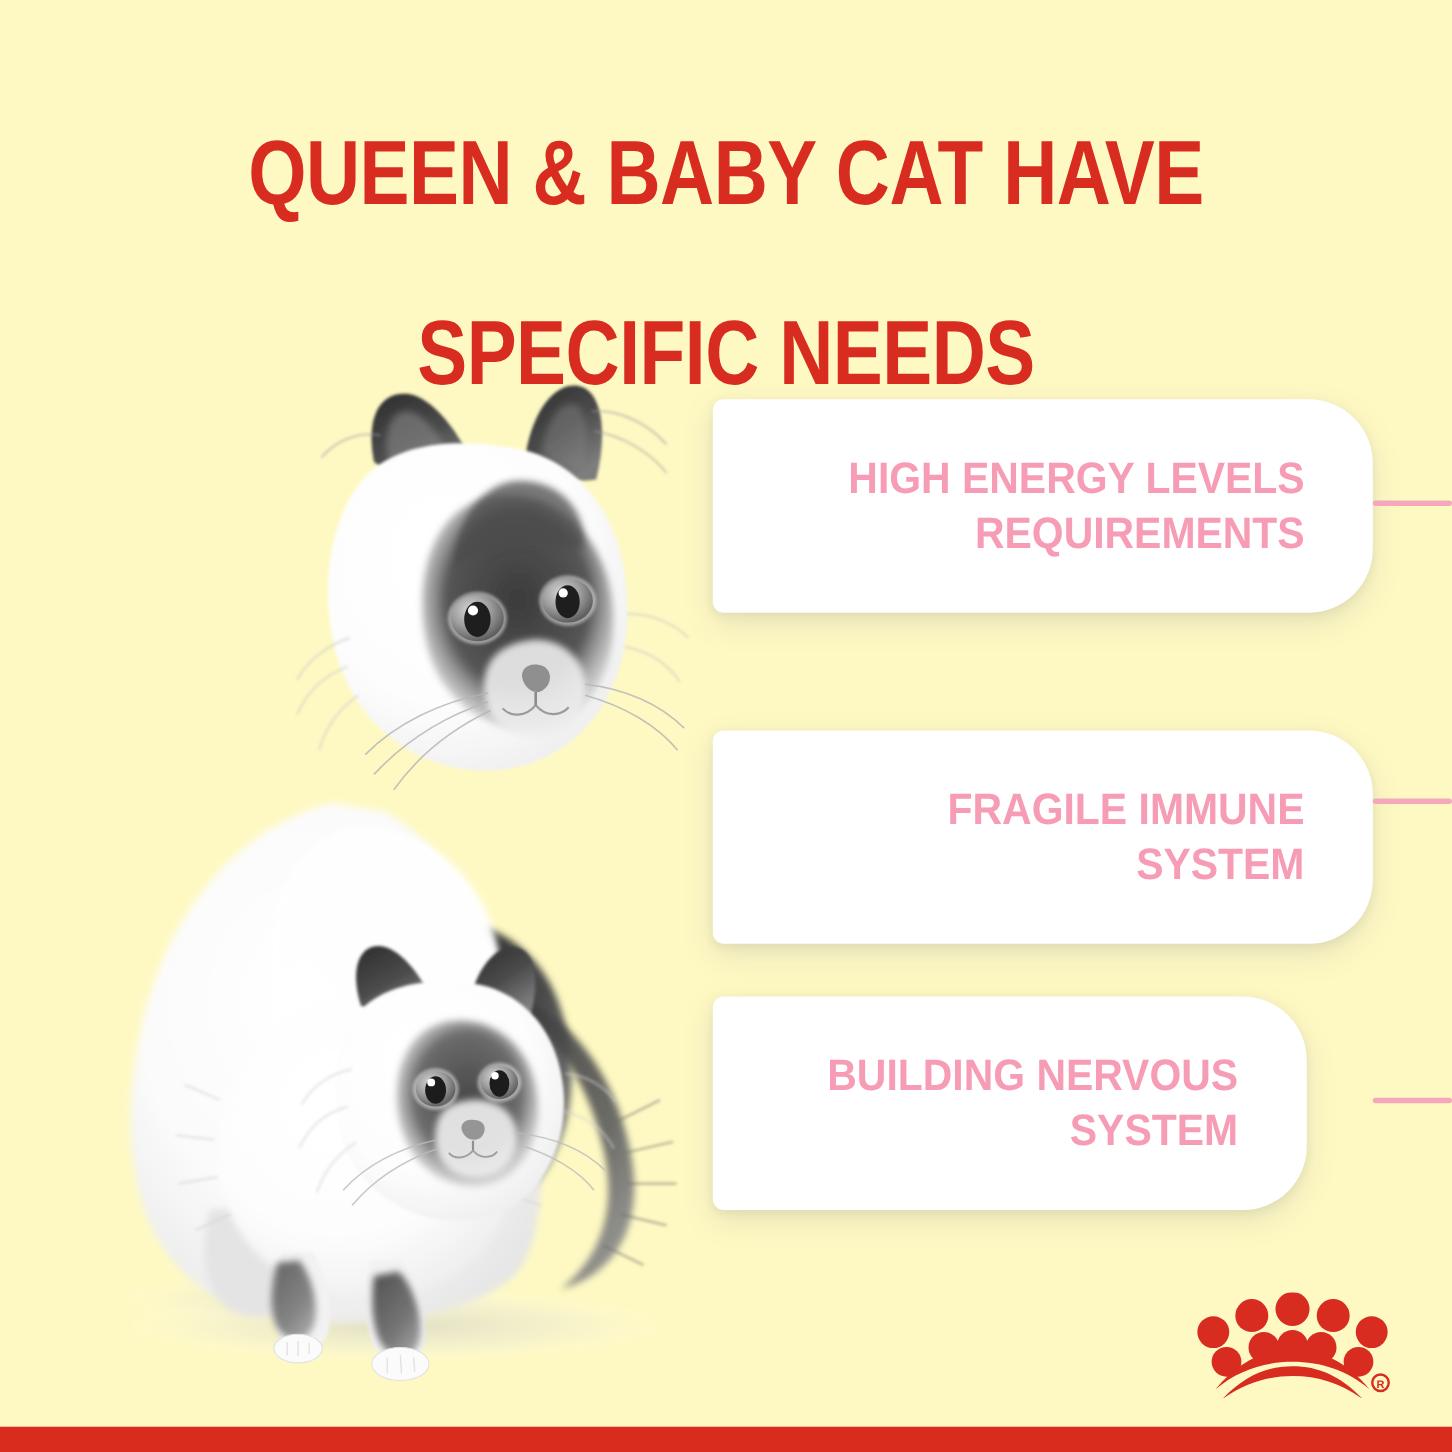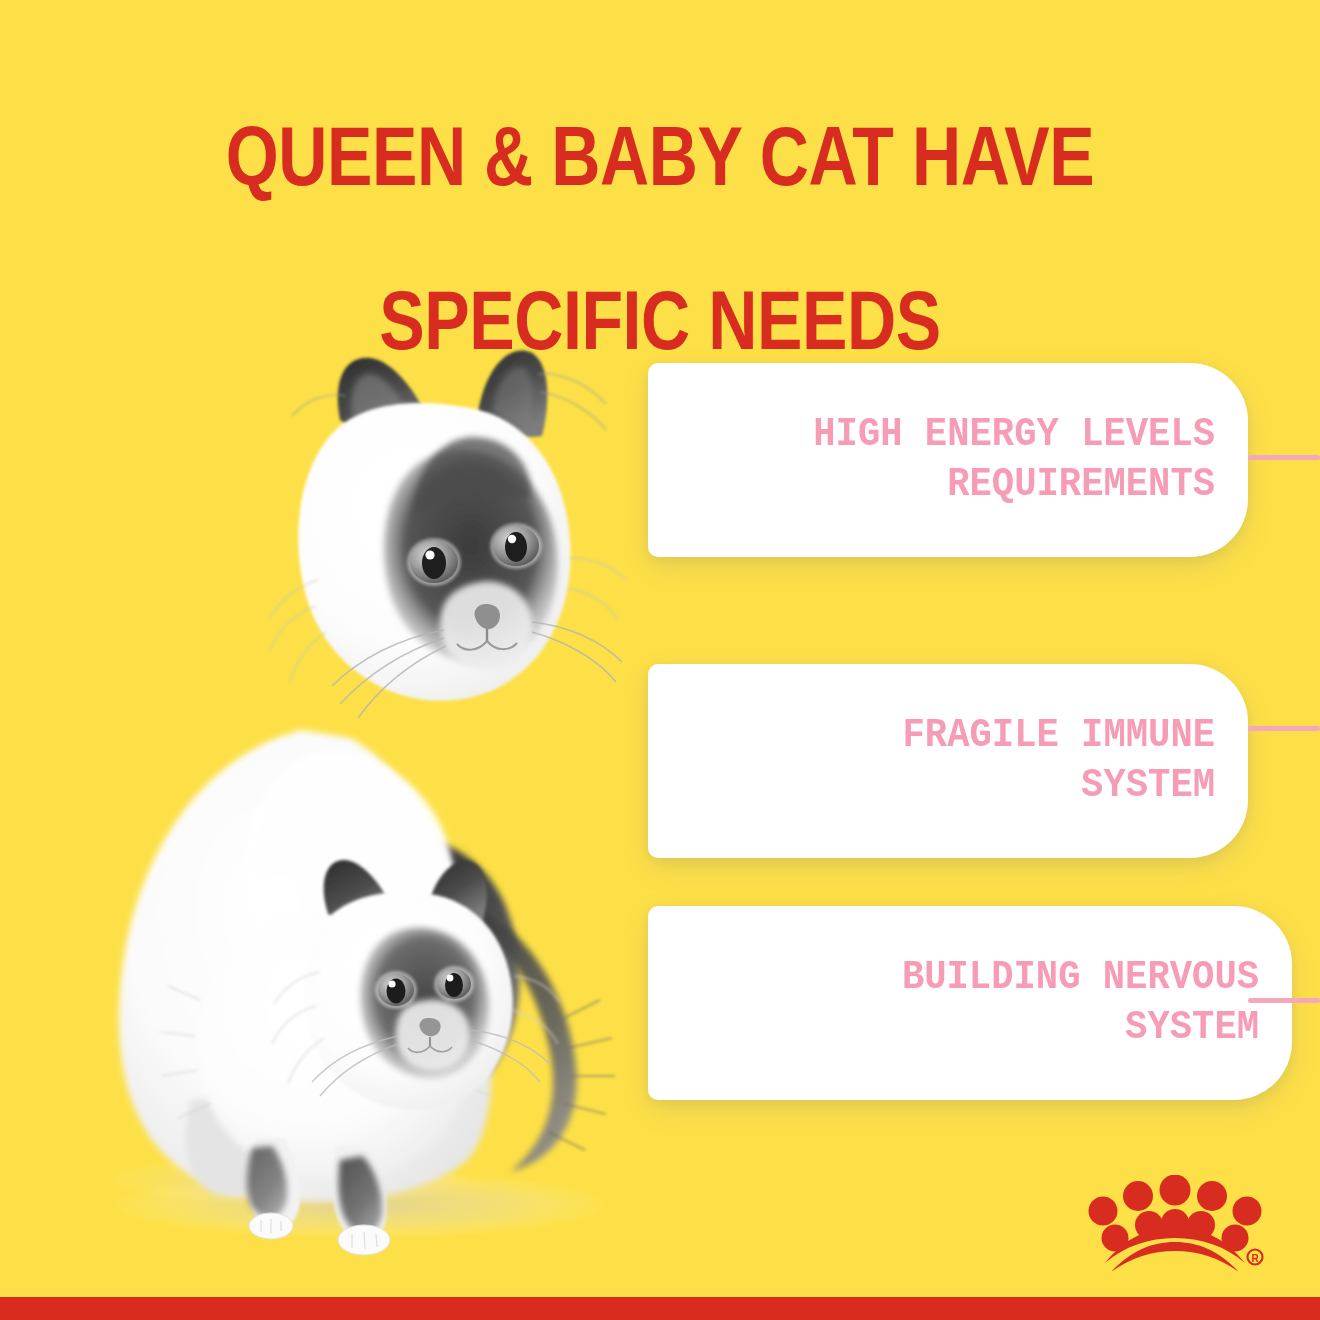--- a/index.html
+++ b/index.html
@@ -5,21 +5,21 @@
 <style>
   html, body {
     margin: 0;
     padding: 0;
     background: #ffffff;
   }
   #poster {
     position: relative;
     width: 1320px;
     height: 1320px;
-    background: #fde047;
+    background: #fef9c3;
     overflow: hidden;
     font-family: "Liberation Sans", "DejaVu Sans", sans-serif;
     -webkit-font-smoothing: antialiased;
   }
 
   
   .headline {
     position: absolute;
     left: 0;
     top: 34px;
@@ -54,38 +54,37 @@
     border-top-right-radius: 58px;
     border-bottom-right-radius: 58px;
     border-top-left-radius: 10px;
     border-bottom-left-radius: 10px;
     box-shadow: 0 10px 26px rgba(120, 120, 130, 0.17),
                 0 2px 8px rgba(120, 120, 130, 0.10);
     display: flex;
     align-items: center;
     justify-content: flex-end;
     box-sizing: border-box;
-    padding-right: 33px;
-    font-family: Liberation Mono, monospace;
+    padding-right: 62px;
   }
   .callout-text {
     color: #F79CB5;
     font-weight: 700;
     font-size: 40px;
     line-height: 50px;
     text-align: right;
     white-space: pre-line;
     transform: scaleX(0.93);
     transform-origin: 100% 50%;
     user-select: none;
   }
 
   .callout.c1 { left: 648px; top: 363px;  width: 600px; height: 194px; }
   .callout.c2 { left: 648px; top: 664px;  width: 600px; height: 194px; }
-  .callout.c3 { left: 648px; top: 906px;  width: 644px; height: 194px; }
+  .callout.c3 { left: 648px; top: 906px;  width: 540px; height: 194px; }
 
   .connector {
     position: absolute;
     height: 5px;
     background: #F5A7BC;
     border-radius: 3px;
   }
   .connector.l1 { left: 1248px; top: 455px;  width: 72px; }
   .connector.l2 { left: 1248px; top: 726px;  width: 72px; }
   .connector.l3 { left: 1248px; top: 998px;  width: 72px; }

